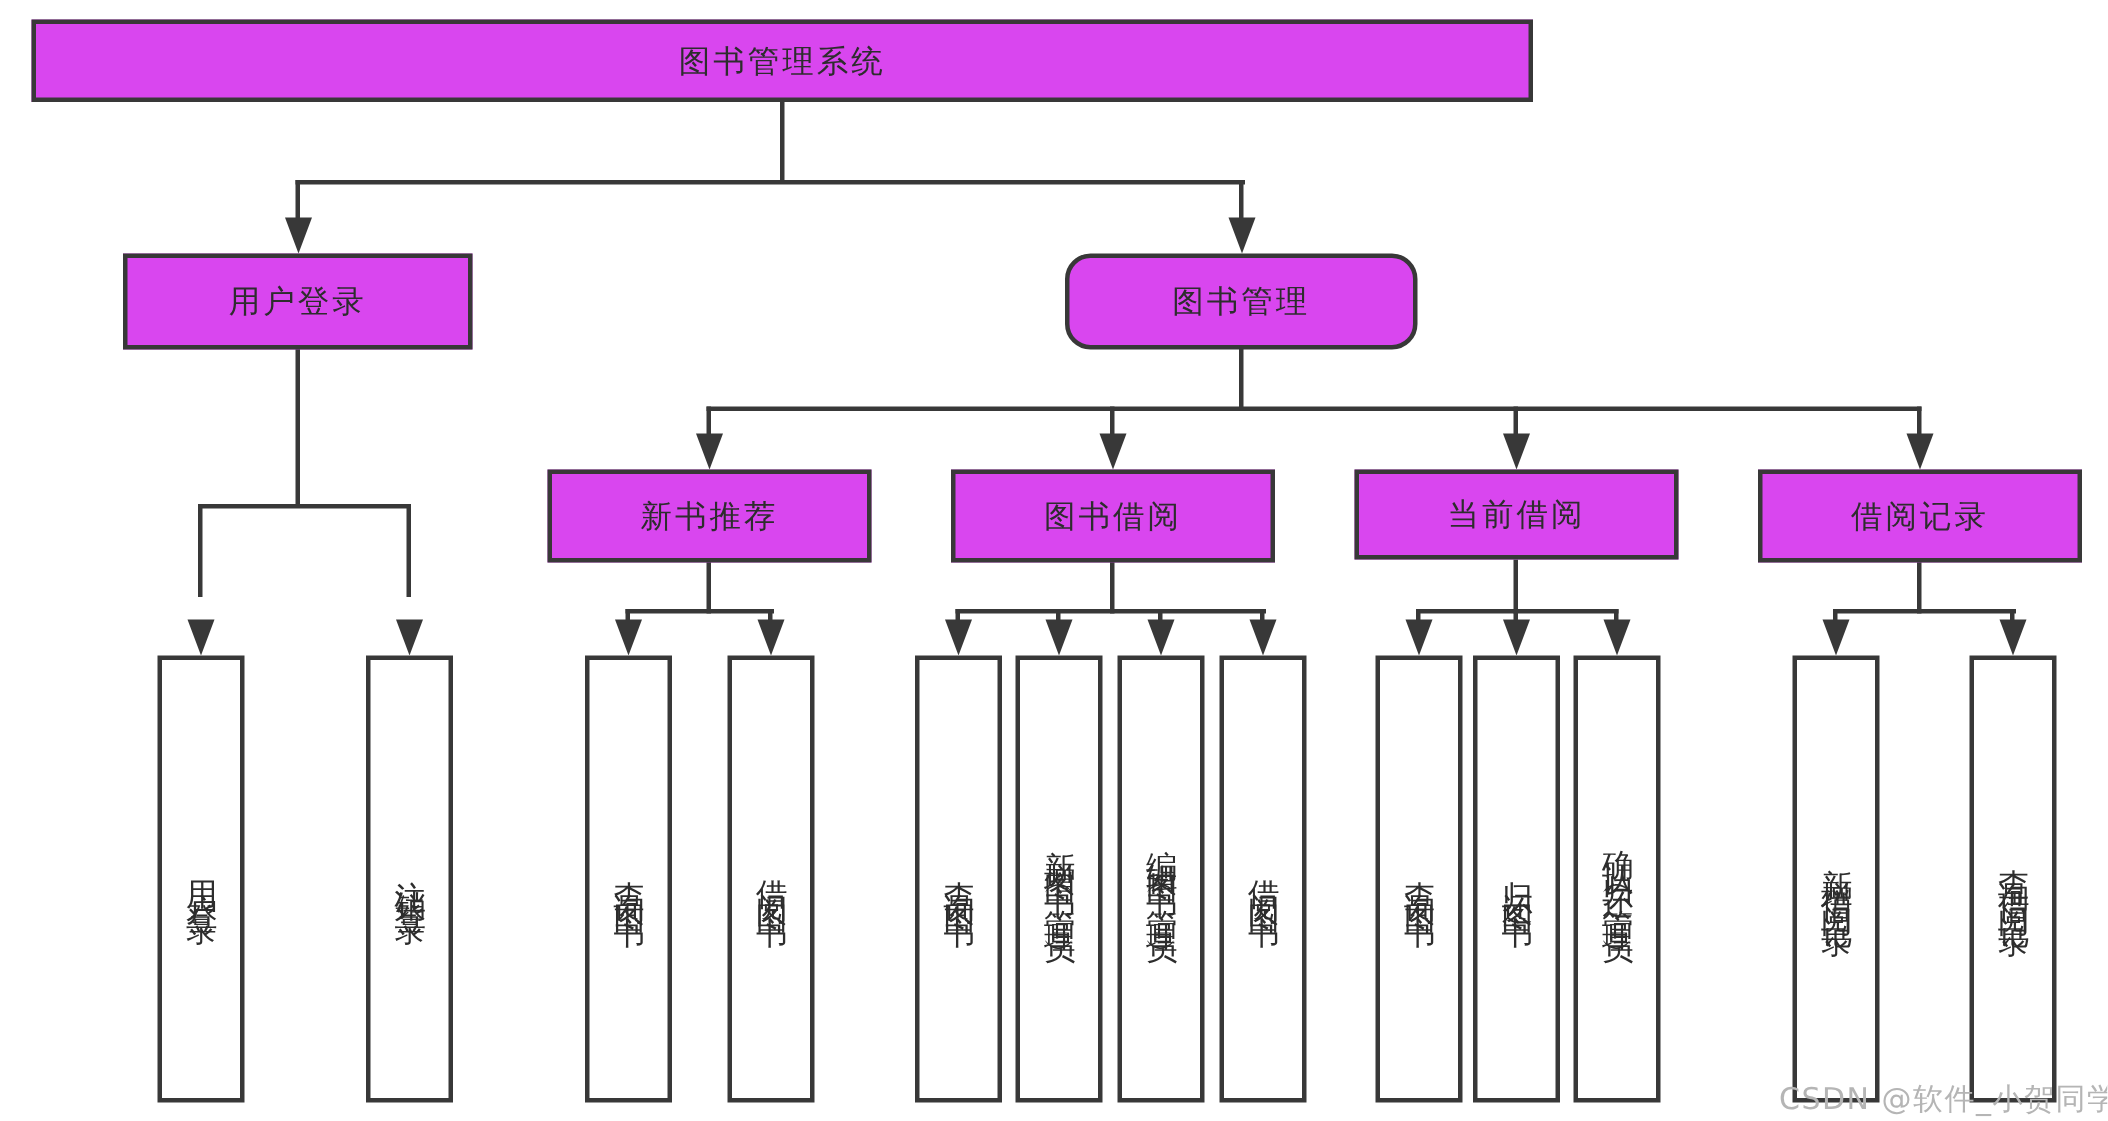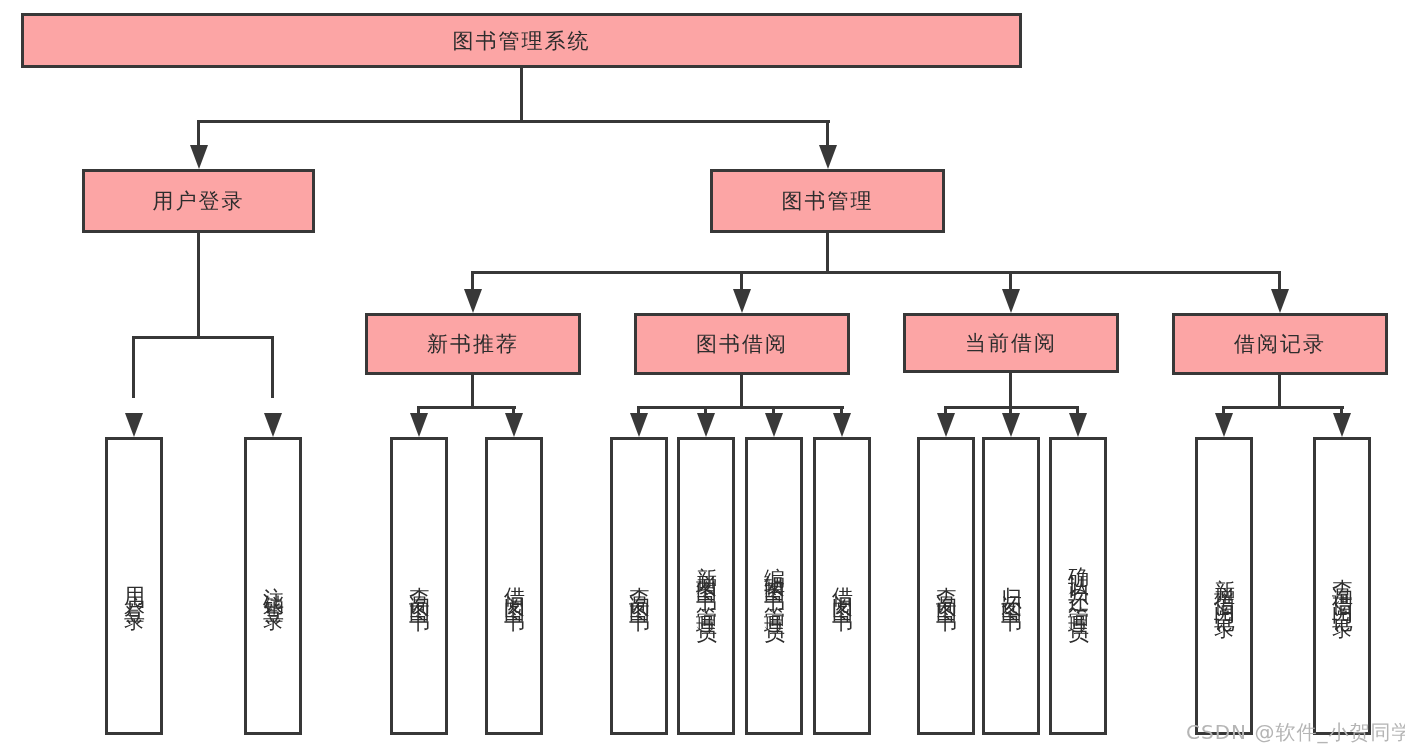--- a/index.html
+++ b/index.html
@@ -1,21 +1,21 @@
 <!DOCTYPE html>
 <html><head>
 <meta charset="utf-8">
 <style>
   html,body{margin:0;padding:0;background:#ffffff;}
   #canvas{
     position:relative;width:1405px;height:747px;background:#ffffff;overflow:hidden;
     font-family:"DejaVu Sans","Liberation Sans",sans-serif;color:#2d2d2d;
   }
   .node{
-    position:absolute;box-sizing:border-box;border:3px solid #383838;background:#fca5a5;
+    position:absolute;box-sizing:border-box;border:3px solid #383838;background:#d946ef;
     display:flex;align-items:center;justify-content:center;
     font-size:21px;letter-spacing:2px;white-space:nowrap;
   }
   .vnode{
     position:absolute;box-sizing:border-box;border:3px solid #383838;background:#ffffff;
     display:flex;align-items:center;justify-content:center;
     width:58px;height:298px;top:437px;
   }
   .vnode span{
     writing-mode:vertical-rl;text-orientation:mixed;
@@ -97,21 +97,21 @@
   <div class="arrow" style="left:1215px;top:413px;"></div>
   <div class="arrow" style="left:1333px;top:413px;"></div>
 
   <div class="node" style="left:21px;top:13px;width:1001px;height:55px;">
     <span>图书管理系统</span>
   </div>
 
   <div class="node" style="left:82px;top:169px;width:233px;height:64px;">
     <span>用户登录</span>
   </div>
-  <div class="node" style="left:710px;top:169px;width:235px;height:64px;">
+  <div class="node" style="left:710px;top:169px;width:235px;height:64px;border-radius:17px;">
     <span>图书管理</span>
   </div>
 
   <div class="node" style="left:365px;top:313px;width:216px;height:62px;">
     <span>新书推荐</span>
   </div>
   <div class="node" style="left:634px;top:313px;width:216px;height:62px;align-items:center;">
     <span>图书借阅</span>
   </div>
   <div class="node" style="left:903px;top:313px;width:216px;height:60px;">

